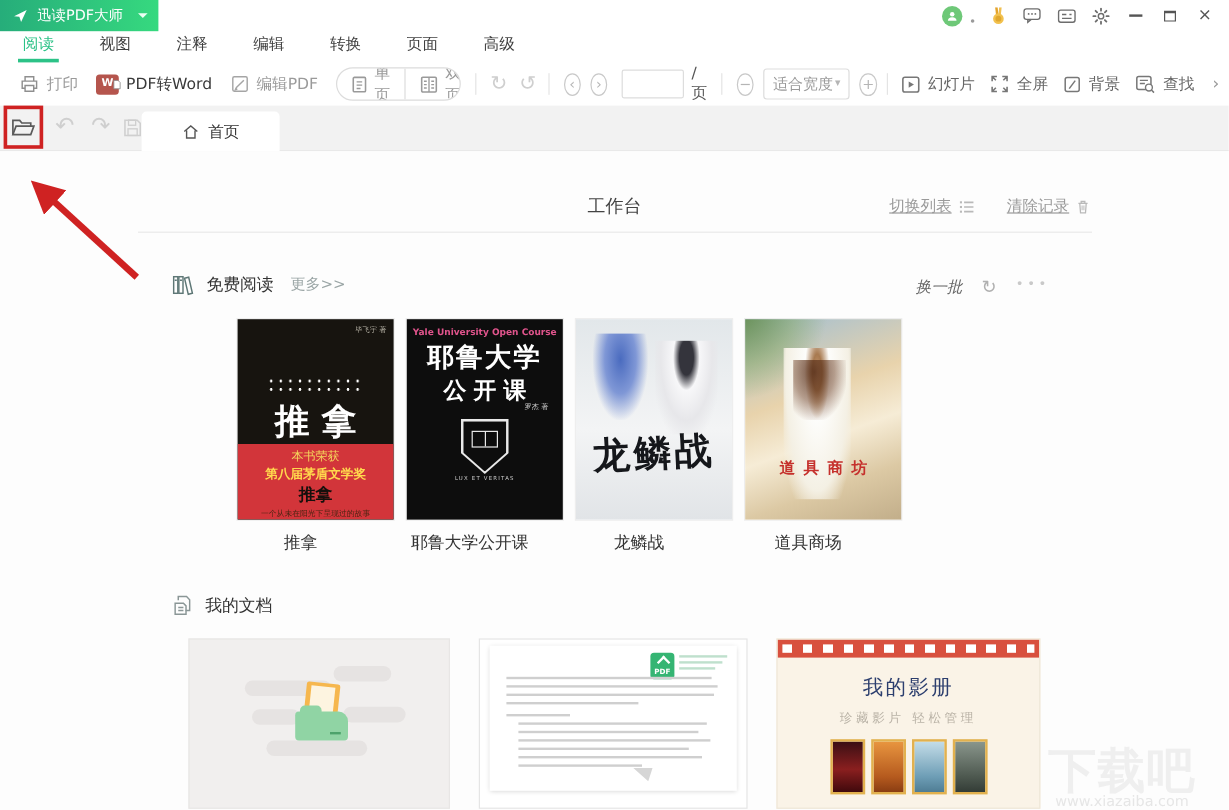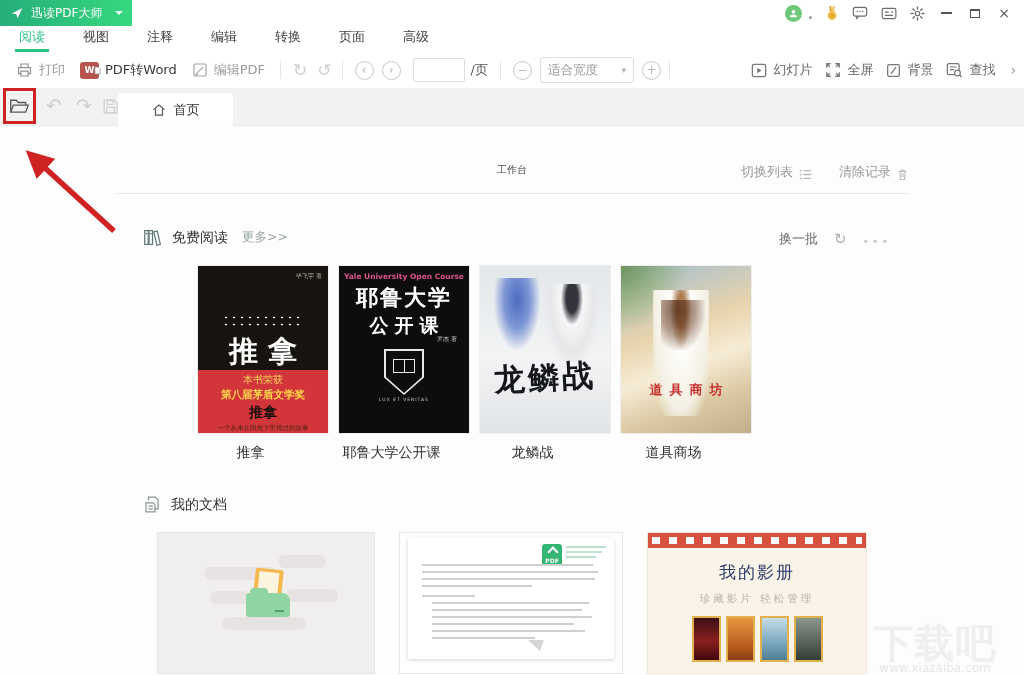--- a/index.html
+++ b/index.html
@@ -59,28 +59,28 @@
               display:flex; align-items:center; justify-content:center; gap:8px; font-size:13px; color:#333; }
 
   
   .hl-rect { position:absolute; left:3px; top:88px; width:33px; height:36px; border:3px solid #cf2222; z-index:40; }
   .arrow-svg { position:absolute; left:8px; top:138px; z-index:40; }
 
   
   .content { position:absolute; top:126px; left:0; right:0; bottom:0; background:#fdfdfd; }
 
   .ws-header { position:absolute; top:32px; left:0; right:0; height:30px; }
-  .ws-title { position:absolute; left:0; right:0; text-align:center; font-size:10px; color:#444; top:5px; }
+  .ws-title { position:absolute; left:0; right:0; text-align:center; font-size:15px; color:#444; top:5px; }
   .ws-actions { position:absolute; right:116px; top:5px; display:flex; gap:26px; font-size:13px; color:#9a9a9a; }
-  .ws-action { display:flex; align-items:flex-end; gap:6px; }
+  .ws-action { display:flex; align-items:center; gap:6px;text-decoration:underline; }
   .rule { position:absolute; top:67px; left:115px; right:114px; height:1px; background:#e9e9e9; }
 
   .sec-header { position:absolute; left:143px; display:flex; align-items:center; gap:10px; font-size:14px; color:#333; }
   .more-link { font-size:12.5px; color:#9aa5a5; margin-left:4px; }
-  .fr-actions { position:absolute; right:133px; top:104px; display:flex; align-items:flex-end; gap:16px; font-size:13px; color:#666; }
+  .fr-actions { position:absolute; right:149px; top:104px; display:flex; align-items:flex-start; gap:16px; font-size:13px; color:#666;font-style:italic; }
   .dots { color:#c9c9c9; letter-spacing:3px; font-size:11px; }
 
   
   .books { position:absolute; top:140px; left:198px; display:flex; gap:36px; }
   .book { width:105px; }
   .cover { position:relative; width:130px; height:167px; overflow:hidden; box-shadow:0 0 0 1px rgba(0,0,0,0.06); }
   .book-label { margin-top:11px; text-align:center; font-size:14px; color:#333; }
 
   .cv1 { background:#17140f; }
   .cv1-author { position:absolute; top:5px; right:6px; color:#b9b5a8; font-size:6px; text-align:right; line-height:1.6; }
@@ -266,20 +266,40 @@
   <span class="tool">
     <span>
       <svg width="16" height="16" viewBox="0 0 20 20">
           <rect x="2.5" y="2.5" width="15" height="15" rx="1.5" fill="none" stroke="#a5a5a5" stroke-width="1.5"></rect>
           <path d="M6 14 L14 6 M6 14 l-0.8 2 2-0.8" stroke="#a5a5a5" stroke-width="1.5" fill="none"></path>
         </svg>
     </span>
     <span>编辑PDF</span>
   </span>
 
+  <span class="pill">
+    <span class="pill-item">
+      <span>
+        <svg width="13" height="15" viewBox="0 0 14 16">
+            <rect x="1.5" y="1.5" width="11" height="13" rx="1" fill="none" stroke="#9a9a9a" stroke-width="1.4"></rect>
+            <path d="M4.5 5.5 h5 M4.5 8.5 h5 M4.5 11.5 h3.5" stroke="#9a9a9a" stroke-width="1.2"></path>
+          </svg>
+      </span>
+      <span>单页</span>
+    </span>
+    <span class="pill-item">
+      <span>
+        <svg width="15" height="15" viewBox="0 0 16 16">
+            <rect x="1.5" y="1.5" width="13" height="13" rx="1" fill="none" stroke="#9a9a9a" stroke-width="1.4"></rect>
+            <path d="M8 1.5 V14.5 M3.5 5 h2.5 M3.5 8 h2.5 M3.5 11 h2.5 M10 5 h2.5 M10 8 h2.5 M10 11 h2.5" stroke="#9a9a9a" stroke-width="1.2"></path>
+          </svg>
+      </span>
+      <span>双页</span>
+    </span>
+  </span>
 
   <span class="vdiv"></span>
   <span class="rot">↻</span>
   <span class="rot">↺</span>
   <span class="vdiv"></span>
 
   <span class="circ">‹</span>
   <span class="circ">›</span>
   <input class="page-input" value="" style="">
   <span class="unit">/页</span>

